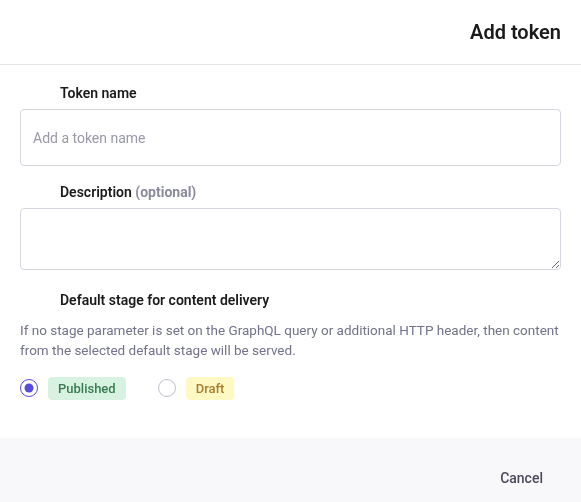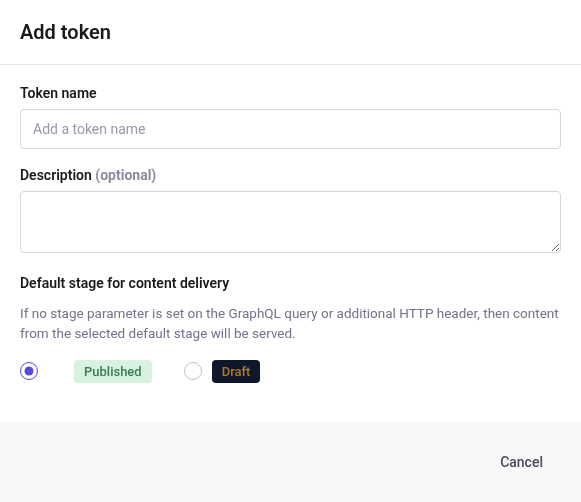--- a/index.html
+++ b/index.html
@@ -12,47 +12,49 @@
       width: 581px;
       height: 502px;
       background: #ffffff;
       color: #1f1f1f;
       display: flex;
       flex-direction: column;
     }
     .header {
       padding: 20px 20px 20px 20px;
       border-bottom: 1px solid #e5e5e5;
+      text-align: right;
     }
     .header h1 {
       font-size: 20px;
       font-weight: 600;
       color: #1a1a1a;
     }
     .content {
       flex: 1;
       padding: 20px;
     }
     .field {
       margin-bottom: 18px;
     }
     .label {
       font-size: 14px;
       font-weight: 600;
       color: #1a1a1a;
       margin-bottom: 8px;
       display: block;
+      margin-left: 40px;
     }
     .label .optional {
       font-weight: 700;
       color: #8b8b9e;
     }
     .text-input {
       width: 100%;
-      height: 40px;
+      height: 57px;
       border: 1px solid #d6d6e0;
       border-radius: 4px;
       padding: 0 12px;
       font-size: 14px;
       font-family: inherit;
       color: #1a1a1a;
     }
     .text-input::placeholder {
       color: #9898a8;
     }
@@ -121,24 +123,23 @@
     }
     .stage-tag {
       font-size: 13px;
       font-weight: 500;
       padding: 4px 10px;
       border-radius: 4px;
     }
     .stage-published {
       background: #d7f2e0;
       color: #3a7a52;
-      margin-left: 26px;
     }
     .stage-draft {
-      background: #0f172a;
+      background: #fef9c3;
       color: #a87d2e;
     }
     .footer {
       background: #f8f8fa;
       padding: 20px;
       display: flex;
       justify-content: flex-end;
       gap: 12px;
       align-items: center;
     }

